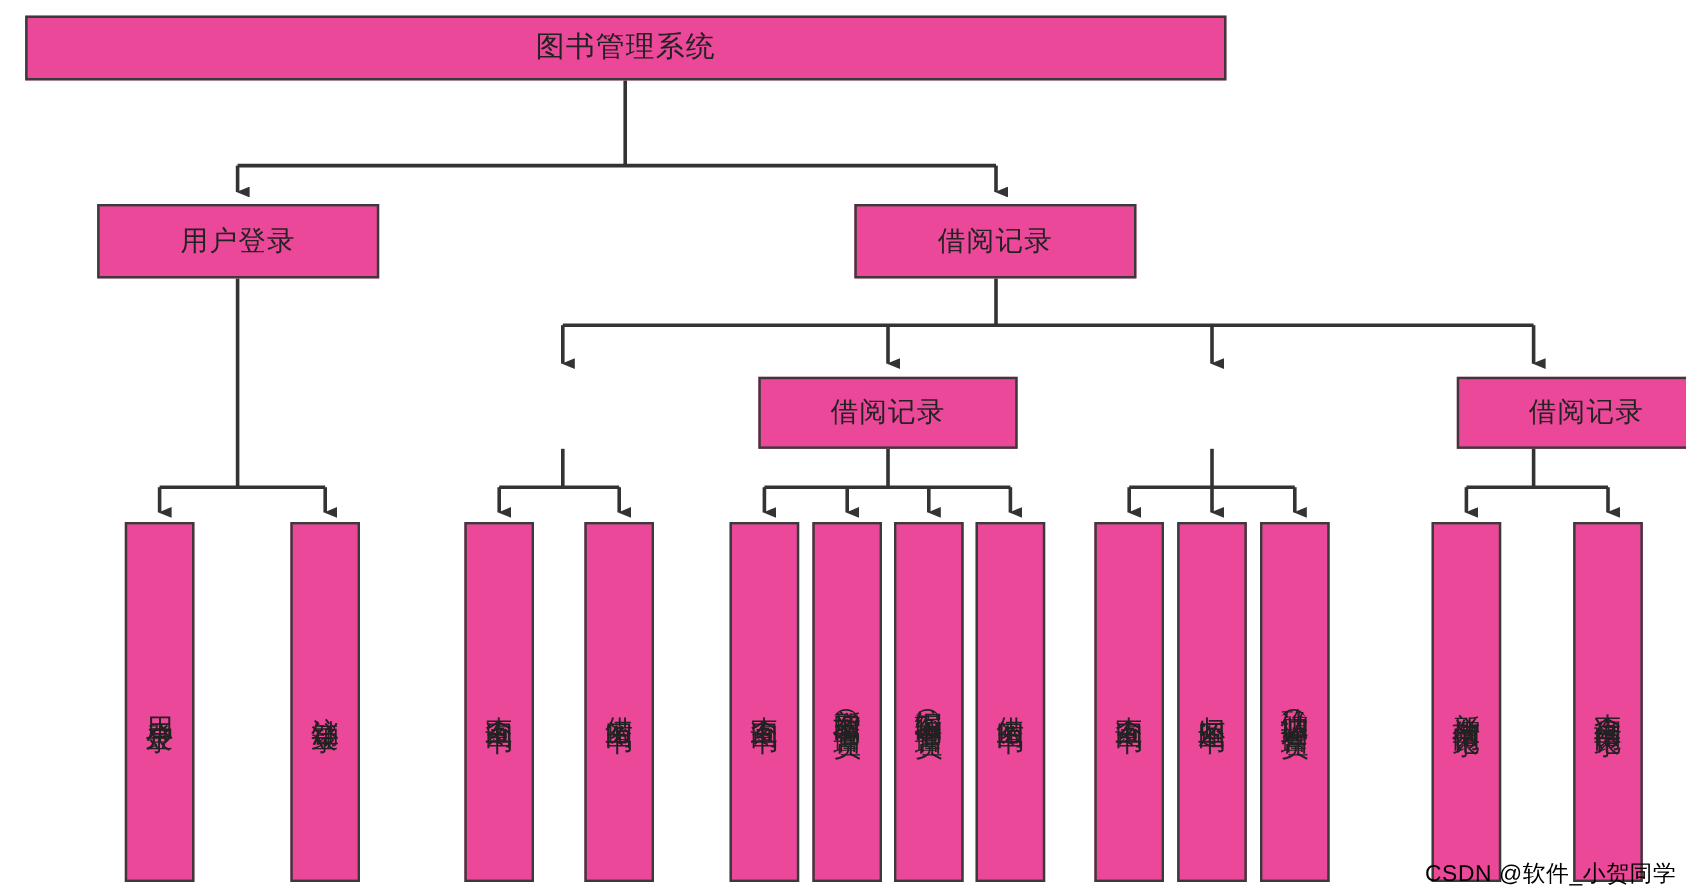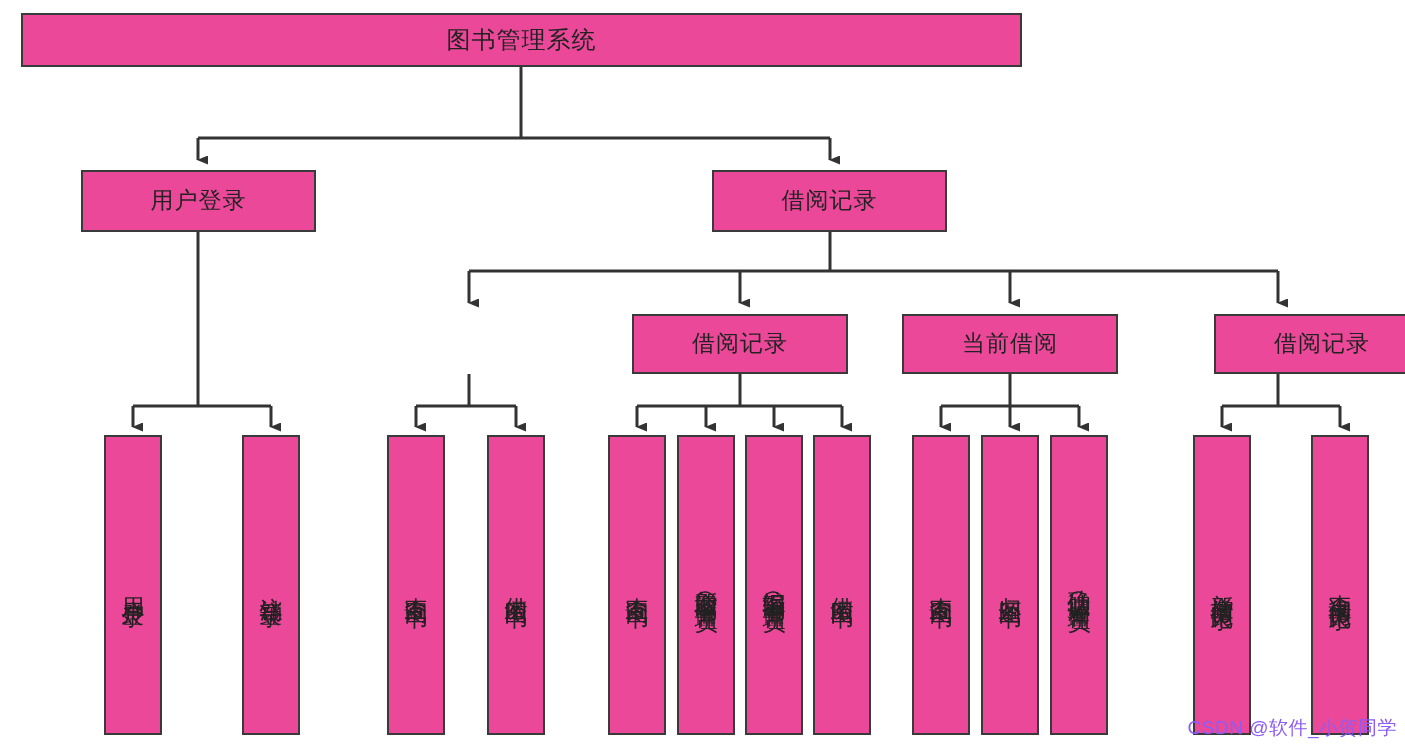--- a/index.html
+++ b/index.html
@@ -52,21 +52,21 @@
     padding: 4px 0;
   }
   .node-root {
     font-size: 24px;
   }
   .watermark {
     position: absolute;
     right: 8px;
     bottom: 6px;
     font-size: 19px;
-    color: #8b5cf6;
+    color: #000000;
     letter-spacing: 0.5px;
     white-space: nowrap;
     pointer-events: none;
   }
 </style>
 </head>
 <body>
 
 <div id="diagram-root">
 
@@ -127,23 +127,20 @@
   <div class="node node-h" style="left:81px; top:170px; width:235px; height:62px;">
     <span>用户登录</span>
   </div>
   <div class="node node-h" style="left:712px; top:170px; width:235px; height:62px;">
     <span>借阅记录</span>
   </div>
 
   <div class="node node-h" style="left:632px; top:314px; width:216px; height:60px;">
     <span>借阅记录</span>
   </div>
-  <div class="node node-h" style="left:902px; top:314px; width:216px; height:60px;">
-    <span>当前借阅</span>
-  </div>
   <div class="node node-h" style="left:1170px; top:314px; width:216px; height:60px;margin-left:44px;">
     <span>借阅记录</span>
   </div>
 
   <div class="node node-v" style="left:104px; top:435px; width:58px; height:300px;">
     <span>用户登录</span>
   </div>
   <div class="node node-v" style="left:242px; top:435px; width:58px; height:300px;">
     <span>注销登录</span>
   </div>

